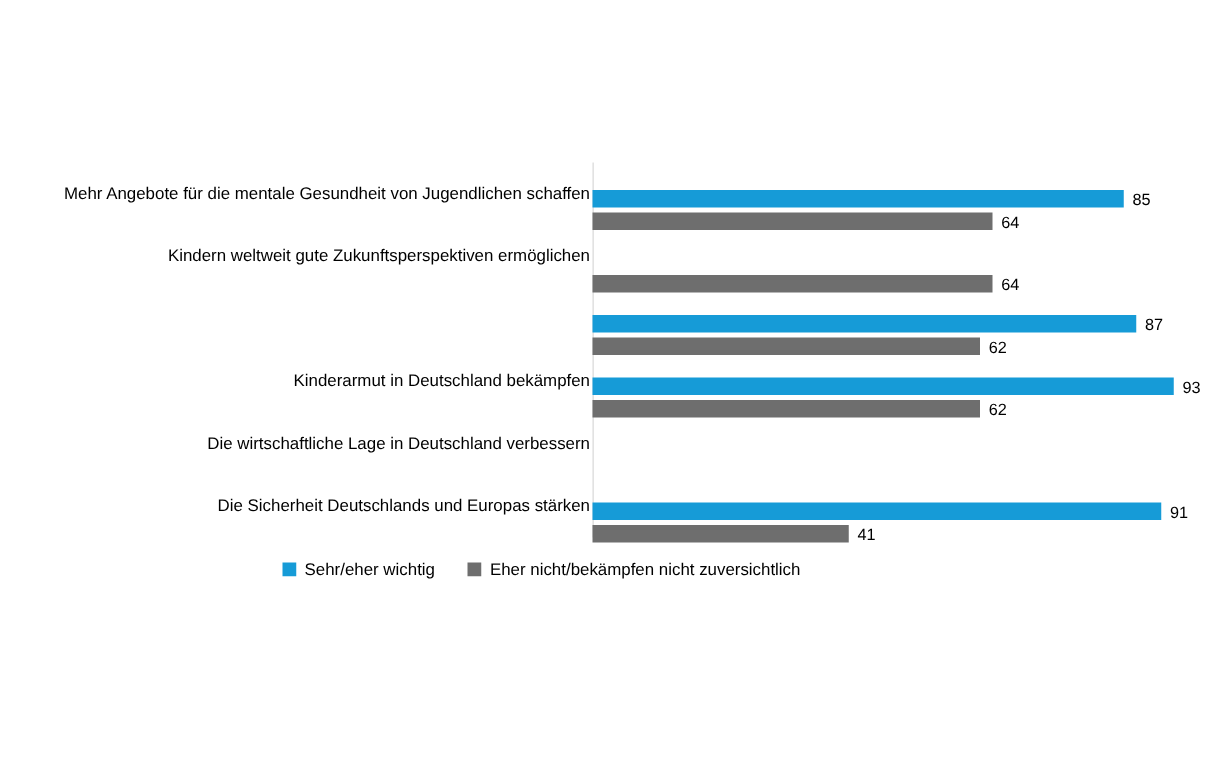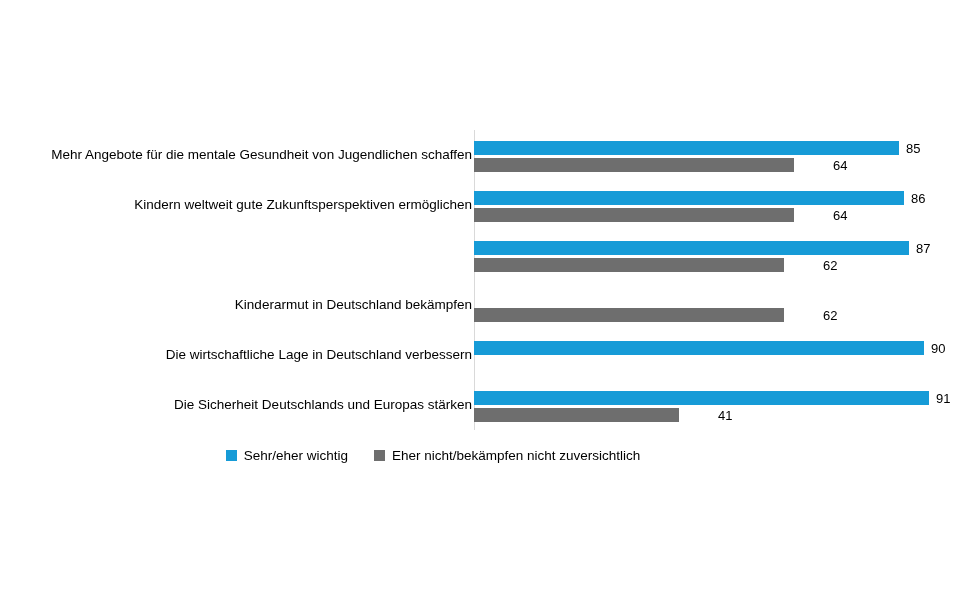--- a/index.html
+++ b/index.html
@@ -51,22 +51,22 @@
     width: 500px;
     height: 50px;
   }
   .bar-wrap {
     position: absolute;
     left: 0;
     height: 14px;
     display: flex;
     align-items: center;
   }
-  .bar-wrap.series-0 { top: 11px; }
-  .bar-wrap.series-1 { top: 28px; gap: 32px; }
+  .bar-wrap.series-0 { top: 22px; }
+  .bar-wrap.series-1 { top: 40px; }
   .bar {
     height: 14px;
   }
   .bar-value {
     font-size: 13px;
     margin-left: 7px;
     color: #000000;
     white-space: nowrap;
   }
   .axis-line {
@@ -123,24 +123,20 @@
         <div class="bar-wrap series-1">
           <div class="bar" style="width:320px;background:#6E6E6E;"></div>
           <div class="bar-value">64</div>
         </div>
       </div>
     </div>
 
     <div class="cat-row">
       <div class="cat-label">Kindern weltweit gute Zukunftsperspektiven ermöglichen</div>
       <div class="bars">
-        <div class="bar-wrap series-0">
-          <div class="bar" style="width:430px;background:#169BD7;"></div>
-          <div class="bar-value">86</div>
-        </div>
         <div class="bar-wrap series-1">
           <div class="bar" style="width:320px;background:#6E6E6E;"></div>
           <div class="bar-value">64</div>
         </div>
       </div>
     </div>
 
     <div class="cat-row">
       <div class="bars">
         <div class="bar-wrap series-0">
@@ -150,34 +146,34 @@
         <div class="bar-wrap series-1">
           <div class="bar" style="width:310px;background:#6E6E6E;"></div>
           <div class="bar-value">62</div>
         </div>
       </div>
     </div>
 
     <div class="cat-row">
       <div class="cat-label">Kinderarmut in Deutschland bekämpfen</div>
       <div class="bars">
+        <div class="bar-wrap series-0">
+          <div class="bar" style="width:465px;background:#169BD7;"></div>
+          <div class="bar-value">93</div>
+        </div>
         <div class="bar-wrap series-1">
           <div class="bar" style="width:310px;background:#6E6E6E;"></div>
           <div class="bar-value">62</div>
         </div>
       </div>
     </div>
 
     <div class="cat-row">
       <div class="cat-label">Die wirtschaftliche Lage in Deutschland verbessern</div>
       <div class="bars">
-        <div class="bar-wrap series-0">
-          <div class="bar" style="width:450px;background:#169BD7;"></div>
-          <div class="bar-value">90</div>
-        </div>
       </div>
     </div>
 
     <div class="cat-row">
       <div class="cat-label">Die Sicherheit Deutschlands und Europas stärken</div>
       <div class="bars">
         <div class="bar-wrap series-0">
           <div class="bar" style="width:455px;background:#169BD7;"></div>
           <div class="bar-value">91</div>
         </div>

